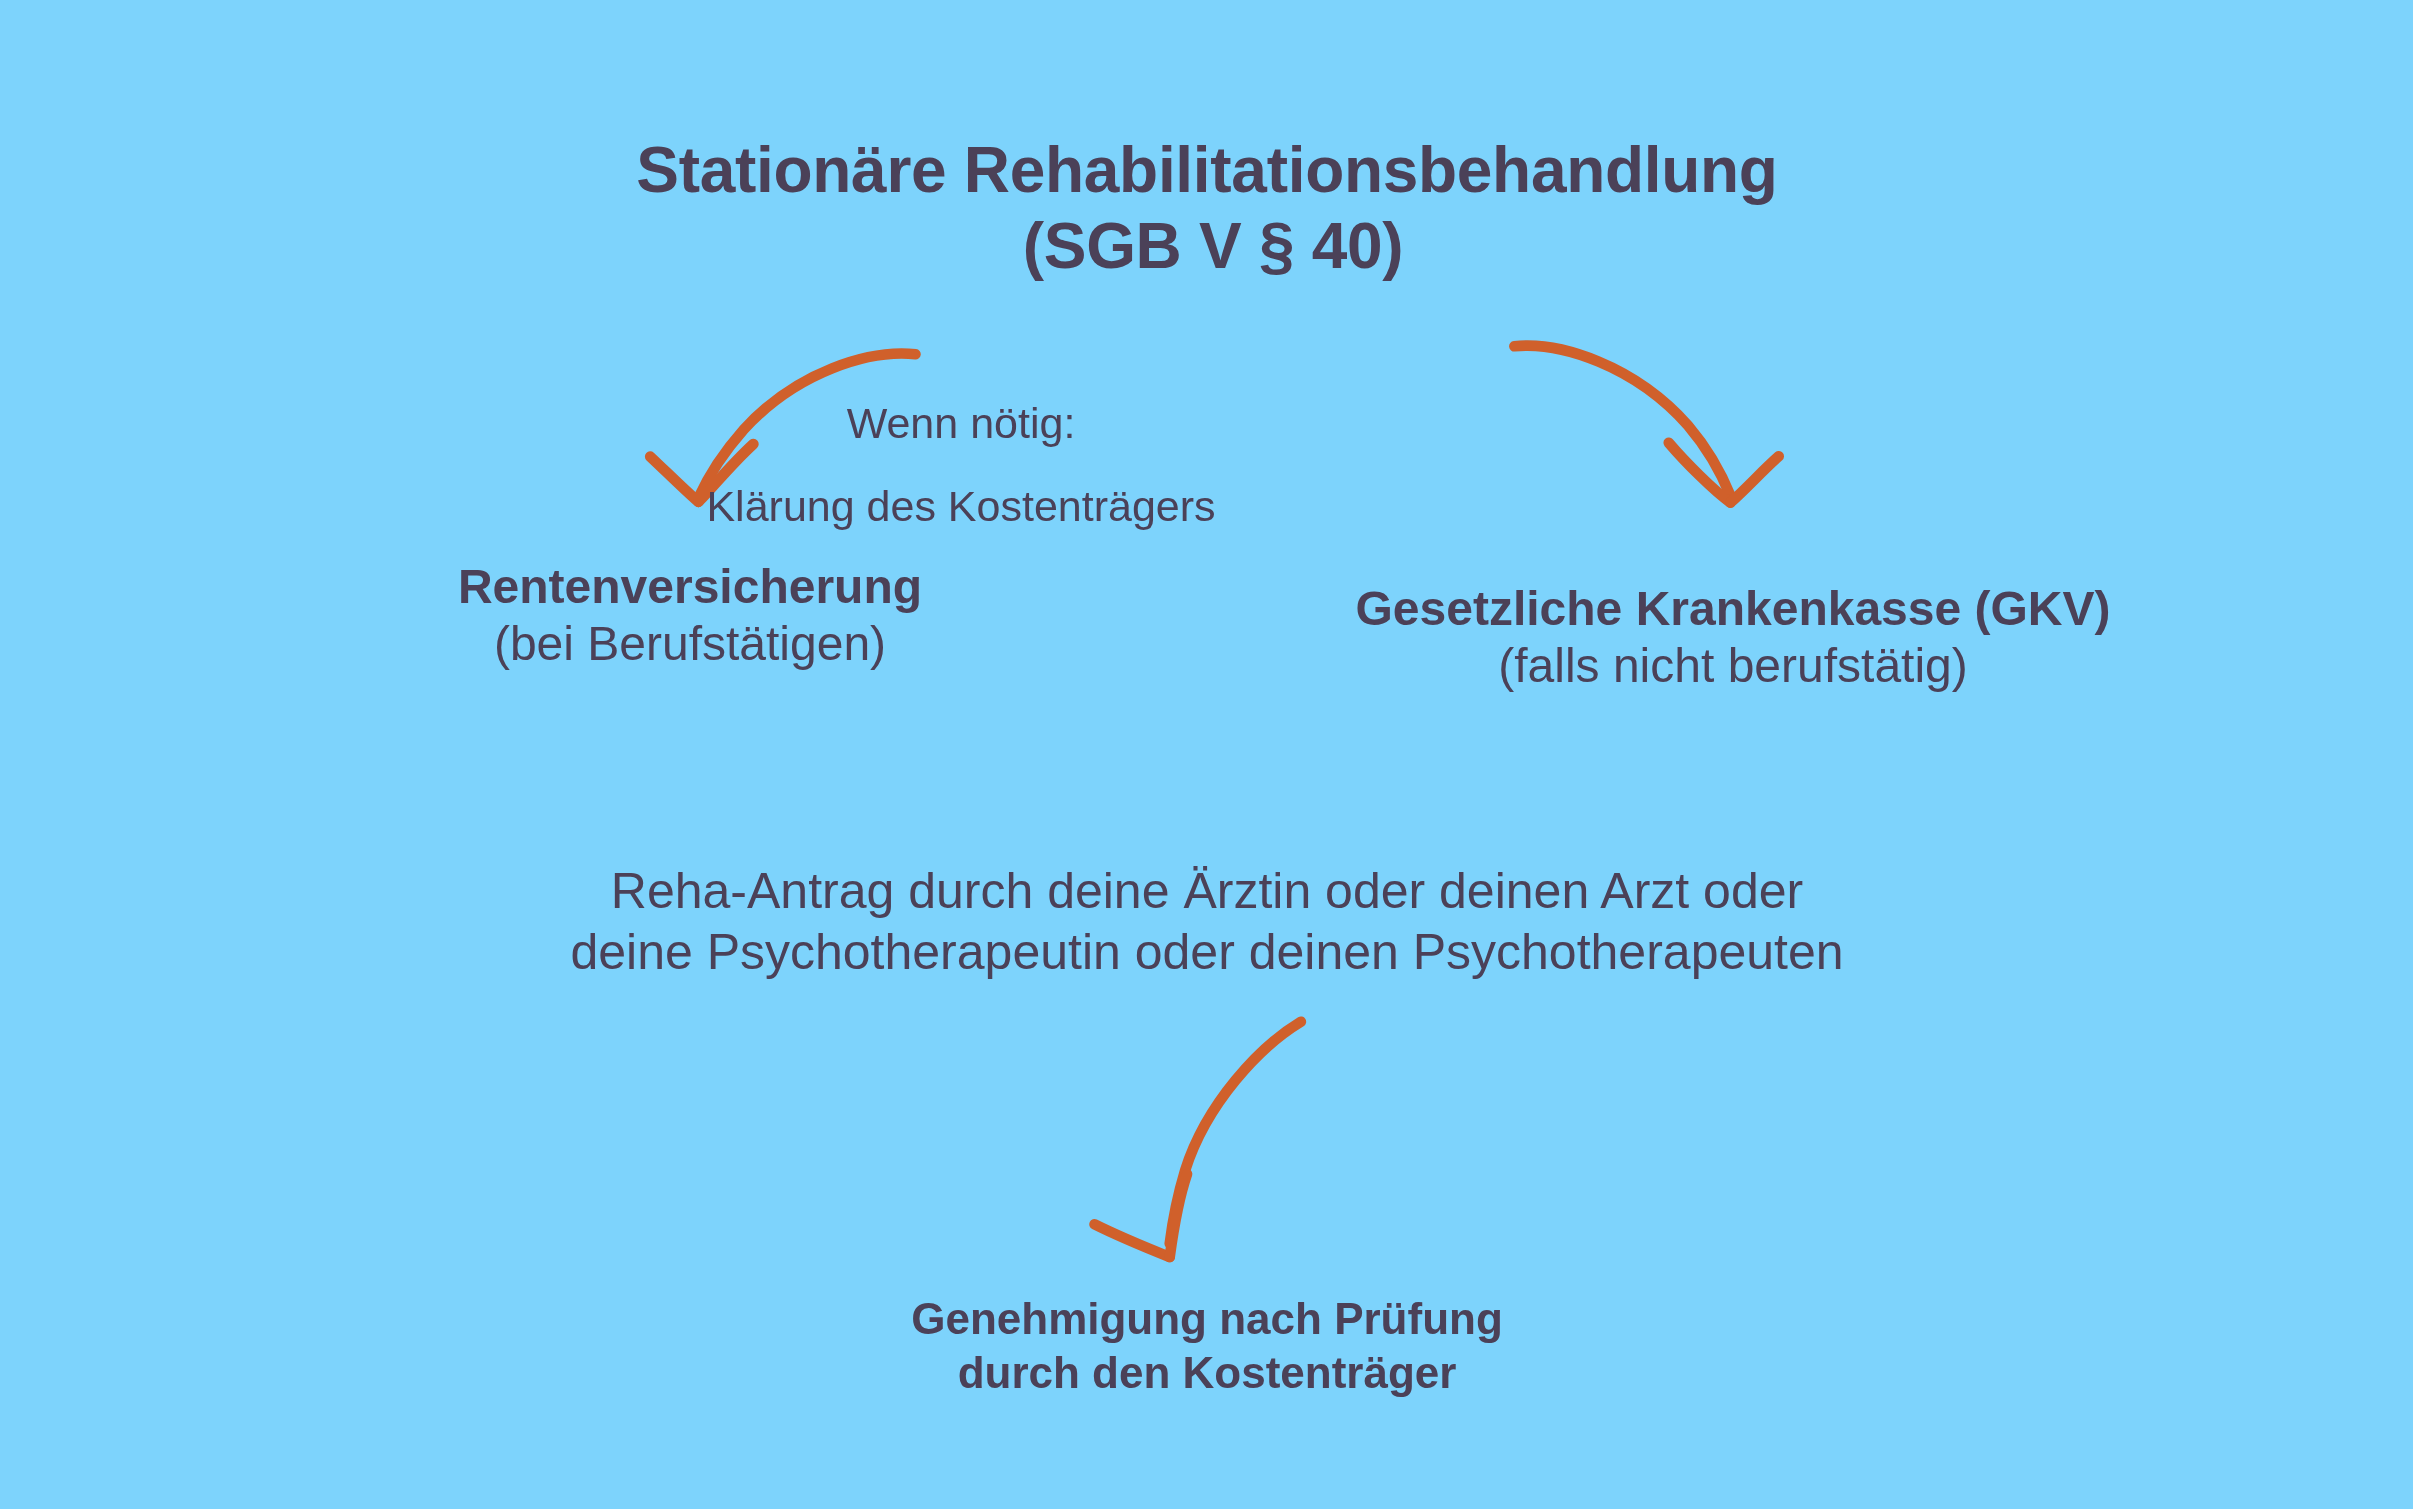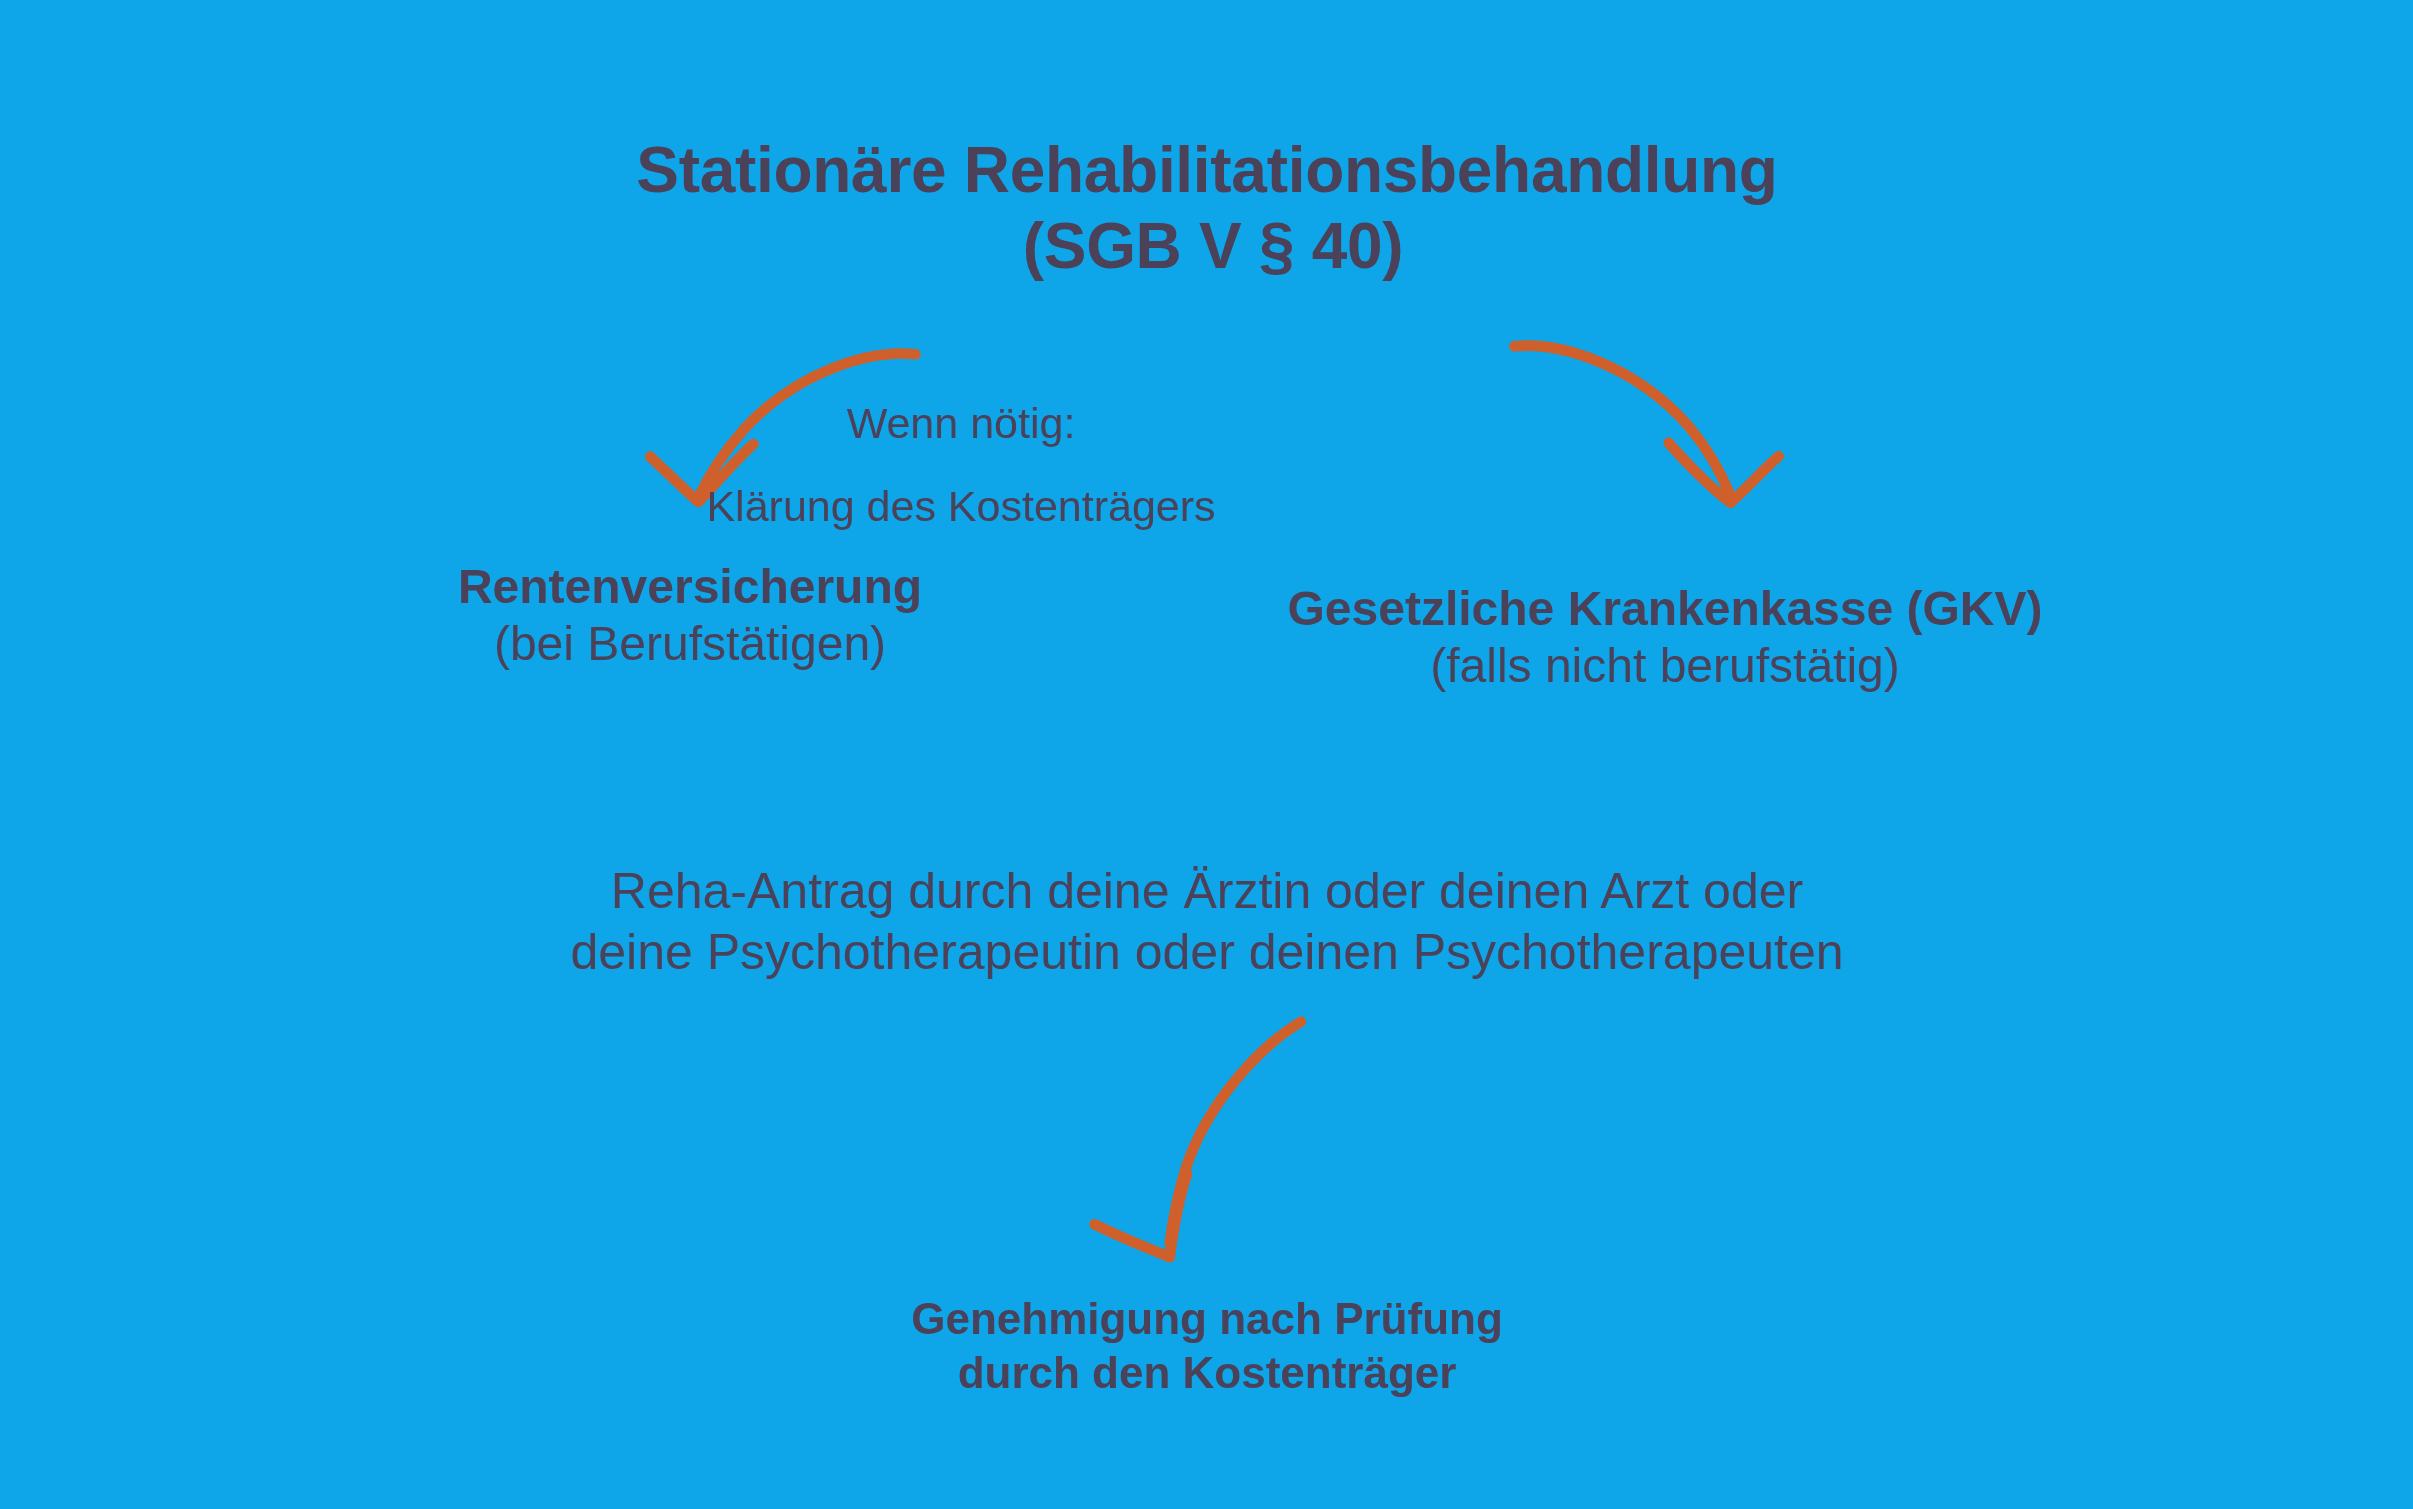--- a/index.html
+++ b/index.html
@@ -11,21 +11,21 @@
     height: 1509px;
     background: #F4F1EB;
     font-family: "Liberation Sans", sans-serif;
     color: #4B4158;
     overflow: hidden;
   }
   #canvas {
     position: relative;
     width: 2414px;
     height: 1509px;
-    background: #0ea5e9;
+    background: #7dd3fc;
   }
 
   .txt {
     position: absolute;
     text-align: center;
     line-height: 1.18;
     color: #4B4158;
     white-space: nowrap;
   }
 
@@ -66,21 +66,21 @@
     display: block;
     font-weight: 700;
   }
   #branch-left .b-sub {
     display: block;
     font-weight: 400;
   }
 
   
   #branch-right {
-    left: 1216px;
+    left: 1284px;
     top: 581px;
     width: 898px;
     font-size: 48px;
   }
   #branch-right .b-title {
     display: block;
     font-weight: 700;
   }
   #branch-right .b-sub {
     display: block;

